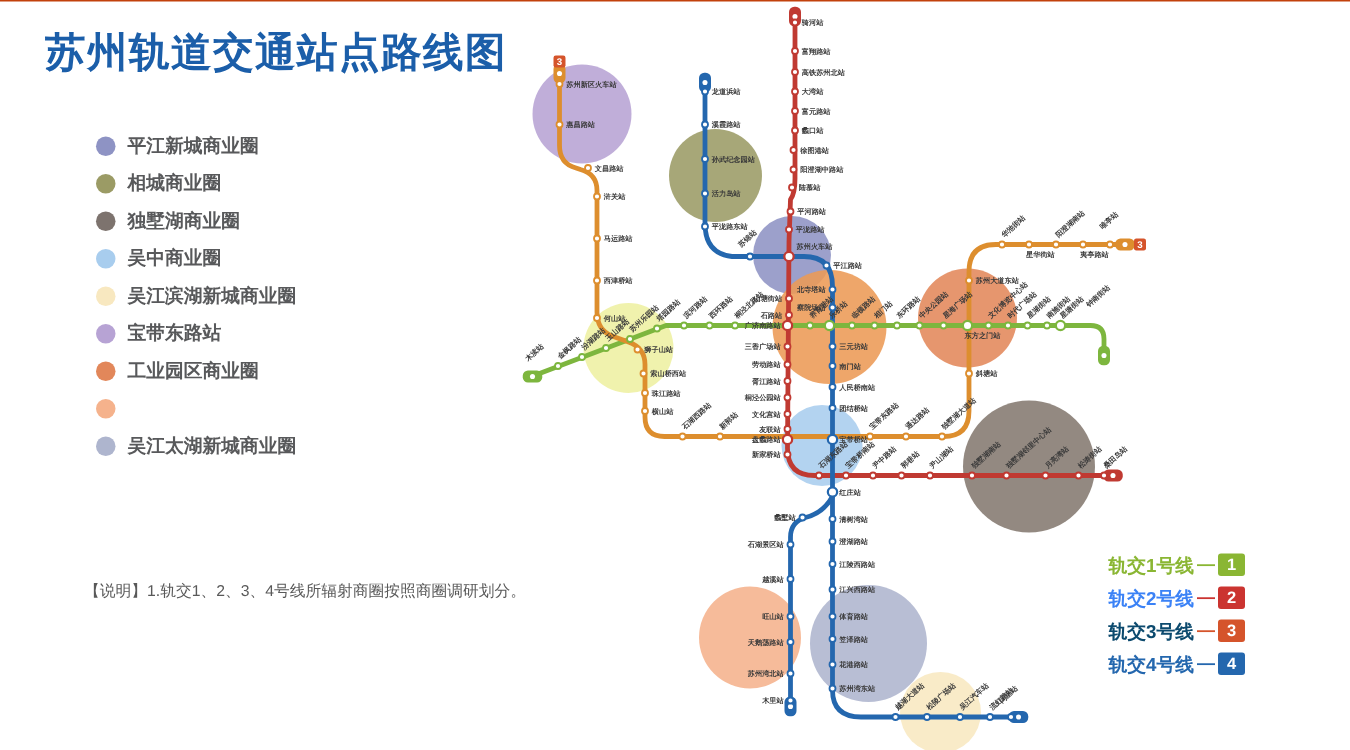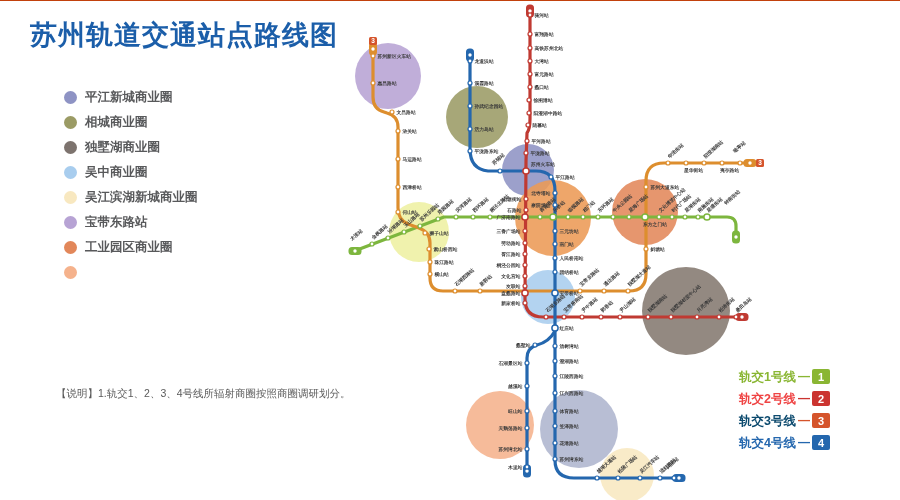--- a/index.html
+++ b/index.html
@@ -48,20 +48,24 @@
       <div class="leg-row">
         <span class="leg-dot" style="background: rgb(183, 163, 212);"></span>
         <span class="leg-lab">宝带东路站</span>
       </div>
       <div class="leg-row">
         <span class="leg-dot" style="background: rgb(226, 135, 90);"></span>
         <span class="leg-lab">工业园区商业圈</span>
       </div>
       <div class="leg-row">
         <span class="leg-dot" style="background: rgb(245, 178, 140);"></span>
+      </div>
+      <div class="leg-row">
+        <span class="leg-dot" style="background: rgb(174, 181, 206);"></span>
+        <span class="leg-lab">吴江太湖新城商业圈</span>
       </div>
     </div>
 
   <div id="note">【说明】1.轨交1、2、3、4号线所辐射商圈按照商圈调研划分。</div>
 
   <svg id="map-svg" width="900" height="500">
       <circle cx="388" cy="75" r="33" fill="#b7a3d4" fill-opacity="0.88"></circle>
       <circle cx="477" cy="116" r="31" fill="#9b9b65" fill-opacity="0.88"></circle>
       <circle cx="528" cy="169" r="26" fill="#8e93c4" fill-opacity="0.88"></circle>
       <circle cx="419" cy="231" r="30" fill="#eef0a2" fill-opacity="0.88"></circle>
@@ -327,21 +331,21 @@
       <text x="760" y="164.4" font-size="6.5" fill="#fff" font-weight="bold" text-anchor="middle">3</text>
     </svg>
 
   <div id="line-legend">
       <div class="ll-row">
         <span class="ll-name" style="color: rgb(138, 182, 51);">轨交1号线</span>
         <span class="ll-dash" style="color: rgb(138, 182, 51);">—</span>
         <span class="ll-box" style="background: rgb(138, 182, 51);">1</span>
       </div>
       <div class="ll-row">
-        <span class="ll-name" style="color: #ef4444;">轨交2号线</span>
+        <span class="ll-name" style="color: #3b82f6;">轨交2号线</span>
         <span class="ll-dash" style="color: rgb(203, 52, 48);">—</span>
         <span class="ll-box" style="background: rgb(203, 52, 48);">2</span>
       </div>
       <div class="ll-row">
         <span class="ll-name" style="color: #0c4a6e;">轨交3号线</span>
         <span class="ll-dash" style="color: rgb(213, 84, 43);">—</span>
         <span class="ll-box" style="background: rgb(213, 84, 43);">3</span>
       </div>
       <div class="ll-row">
         <span class="ll-name" style="color: rgb(36, 103, 174);">轨交4号线</span>

